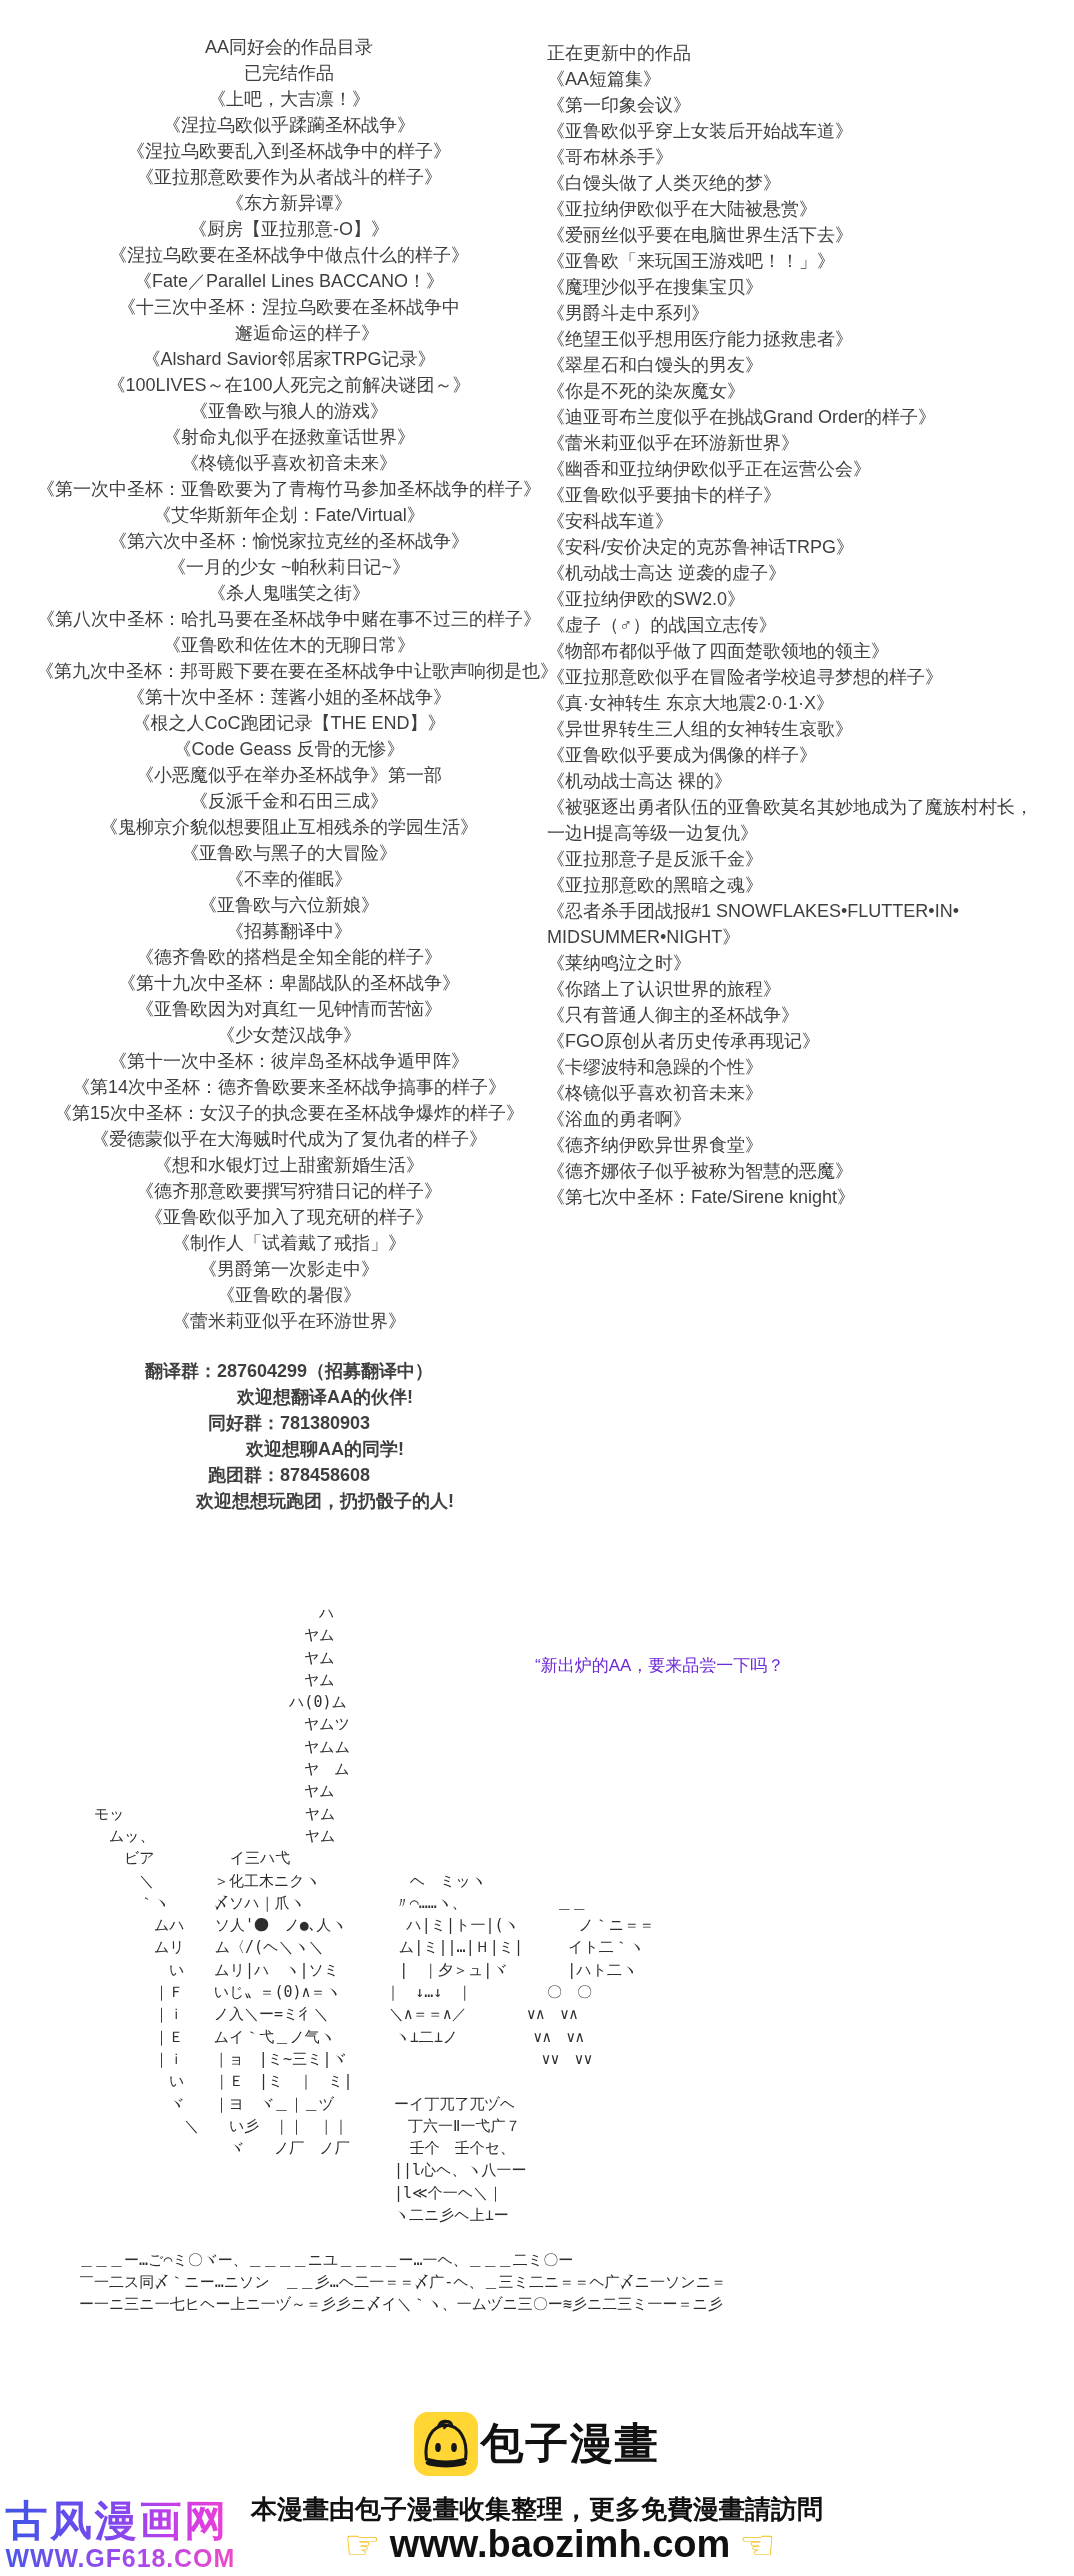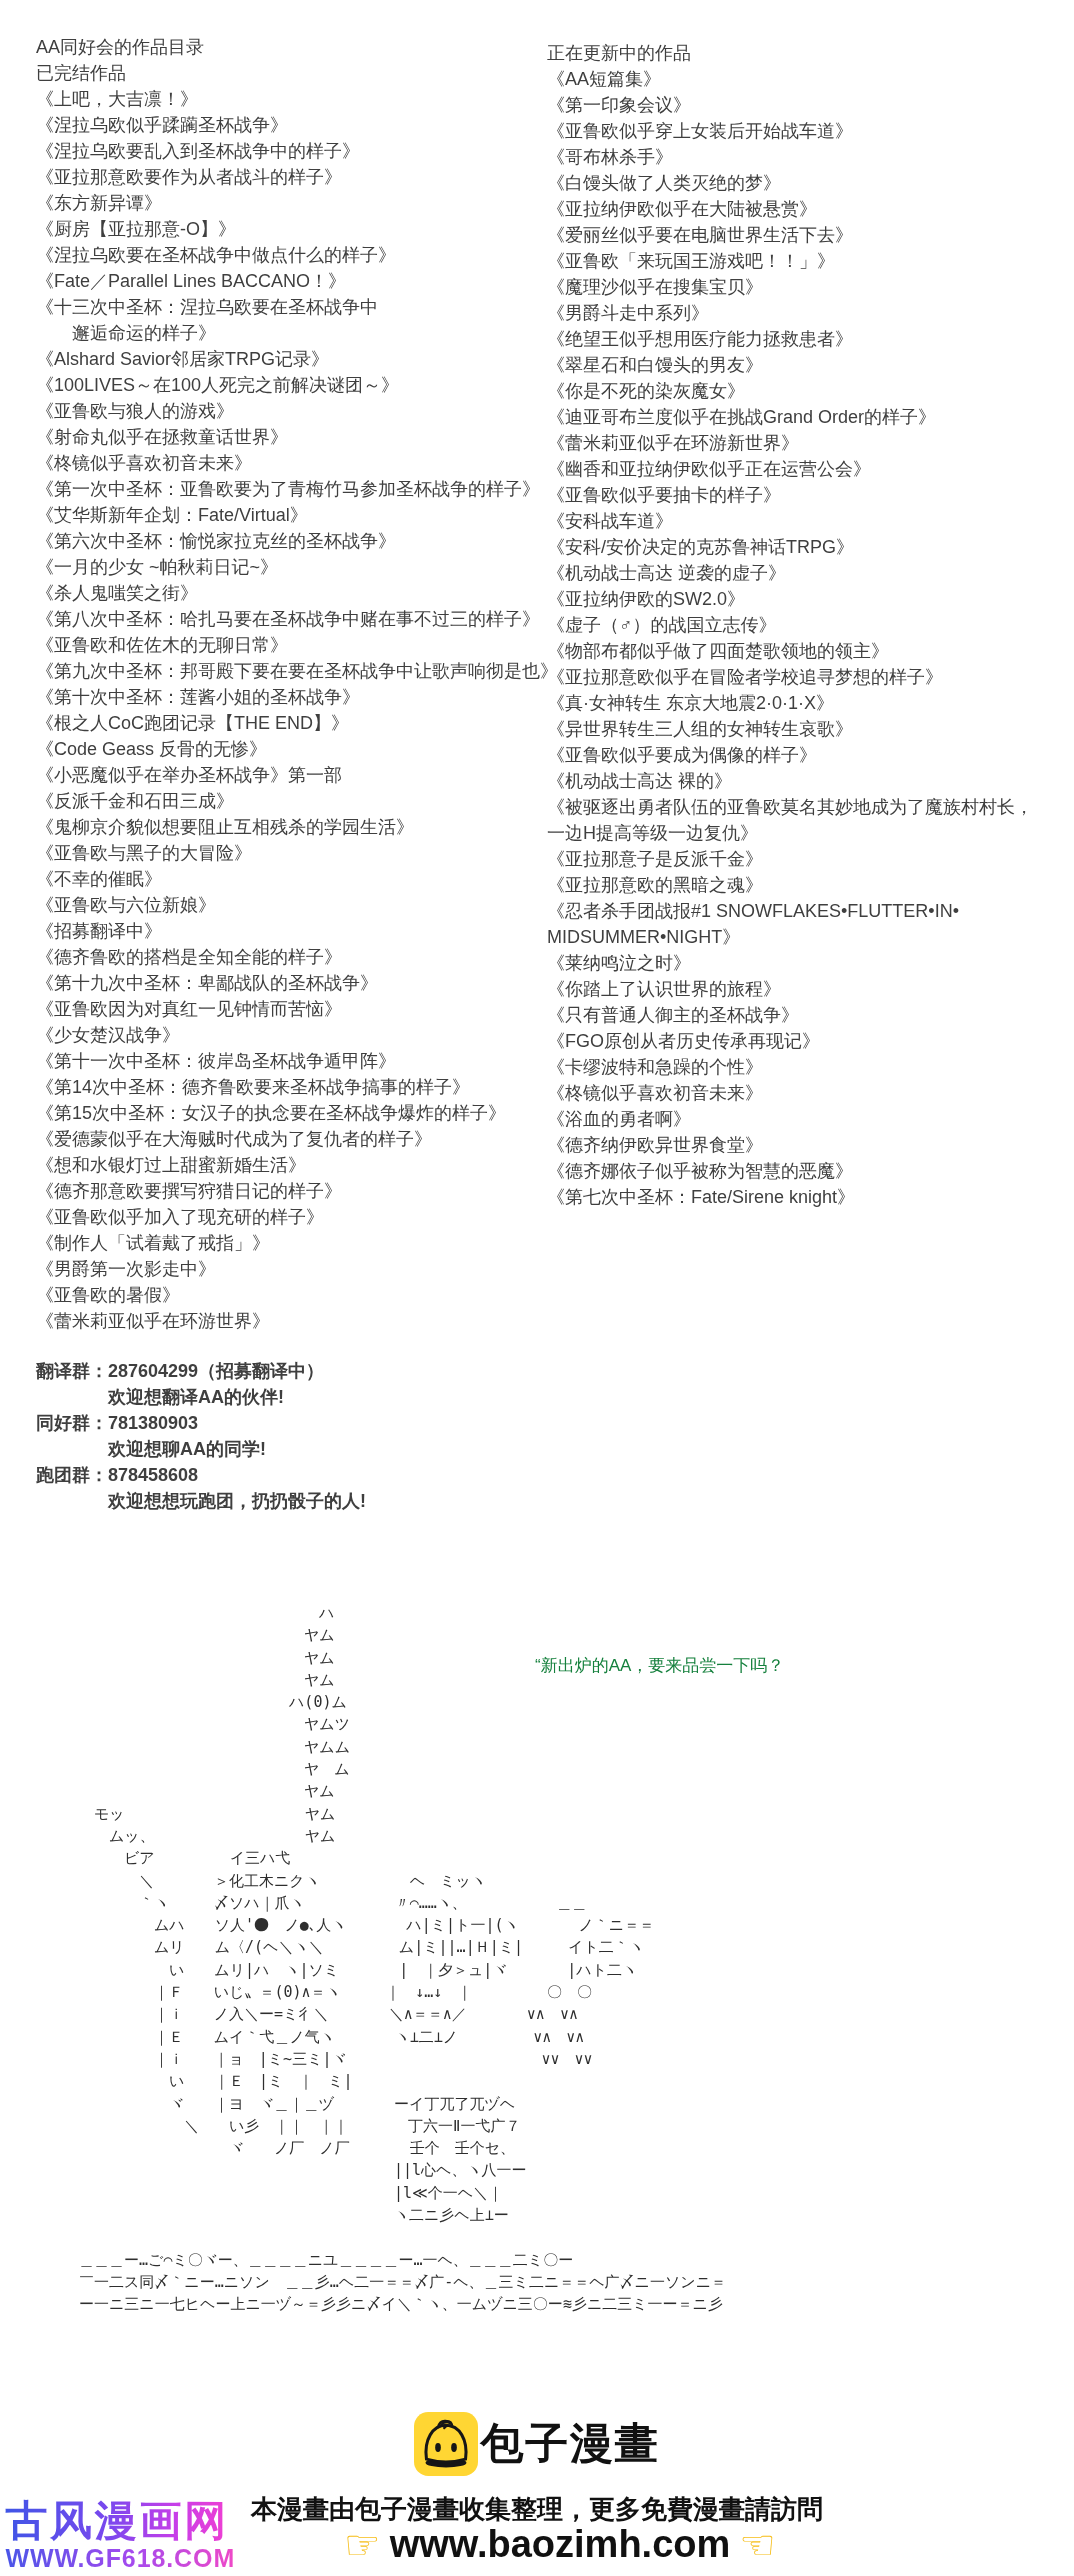--- a/index.html
+++ b/index.html
@@ -2,26 +2,26 @@
 <html style="font-size:14.3px"><head>
 <meta charset="utf-8">
 <style>
   html,body{margin:0;padding:0;background:#e8e8e8;}
   .page{
     position:relative;width:1074px;height:2576px;background:#ffffff;
     font-family:"Liberation Sans","DejaVu Sans",sans-serif;color:#3f3f3f;
     overflow:hidden;margin:0 auto;
   }
   .col{position:absolute;top:34px;font-size:18px;line-height:26px;}
-  .col-left{left:36px;width:506px;}
+  .col-left{left:36px;width:506px;text-align:center;}
   .col-right{left:547px;width:526px;margin-top:6px;}
   .t-line{min-height:26px;white-space:pre;}
   .group-block{margin-top:24px;font-weight:bold;}
   .quote{
-    position:absolute;left:535px;top:1654px;font-size:17px;color:#15803d;
+    position:absolute;left:535px;top:1654px;font-size:17px;color:#6d28d9;
     white-space:pre;
   }
   pre.aa{
     position:absolute;left:79px;top:1602px;margin:0;
     font-family:"DejaVu Sans Mono",monospace;
     font-size:15px;line-height:22.3px;color:#2e2e2e;white-space:pre;
   }
   .footer-brand{
     position:absolute;top:2412px;left:0;width:100%;
     display:flex;justify-content:center;align-items:center;gap:2px;

